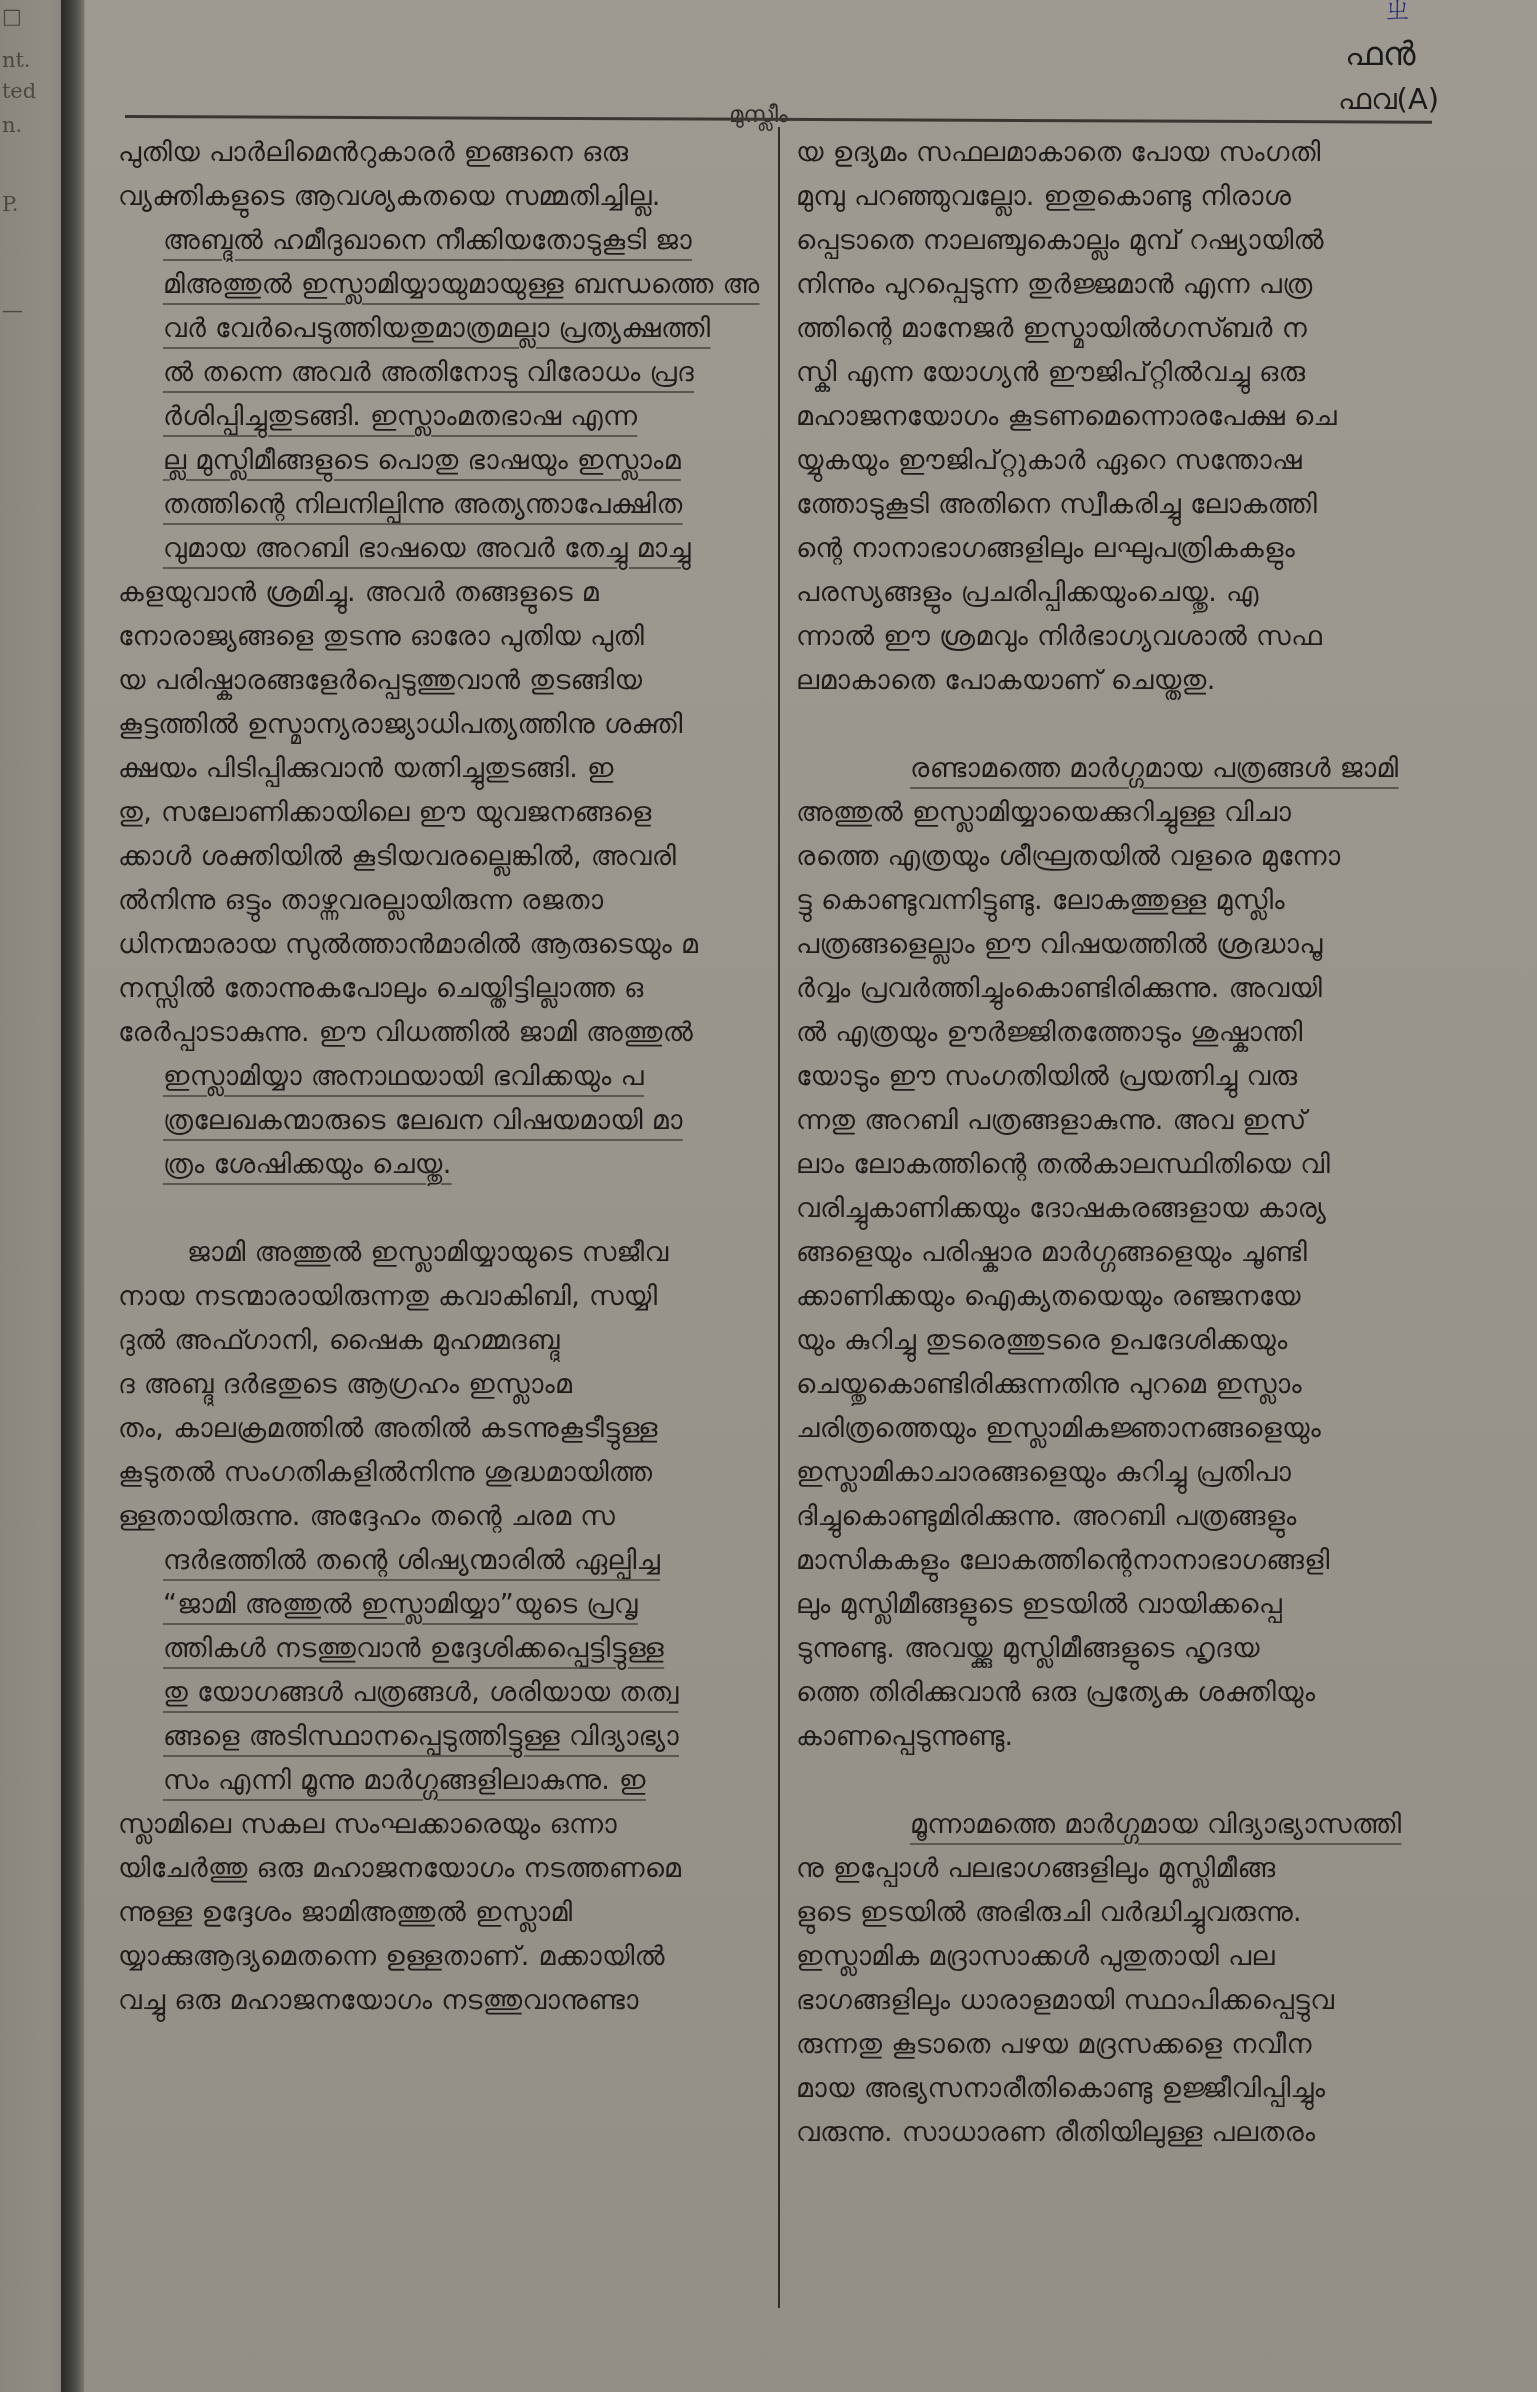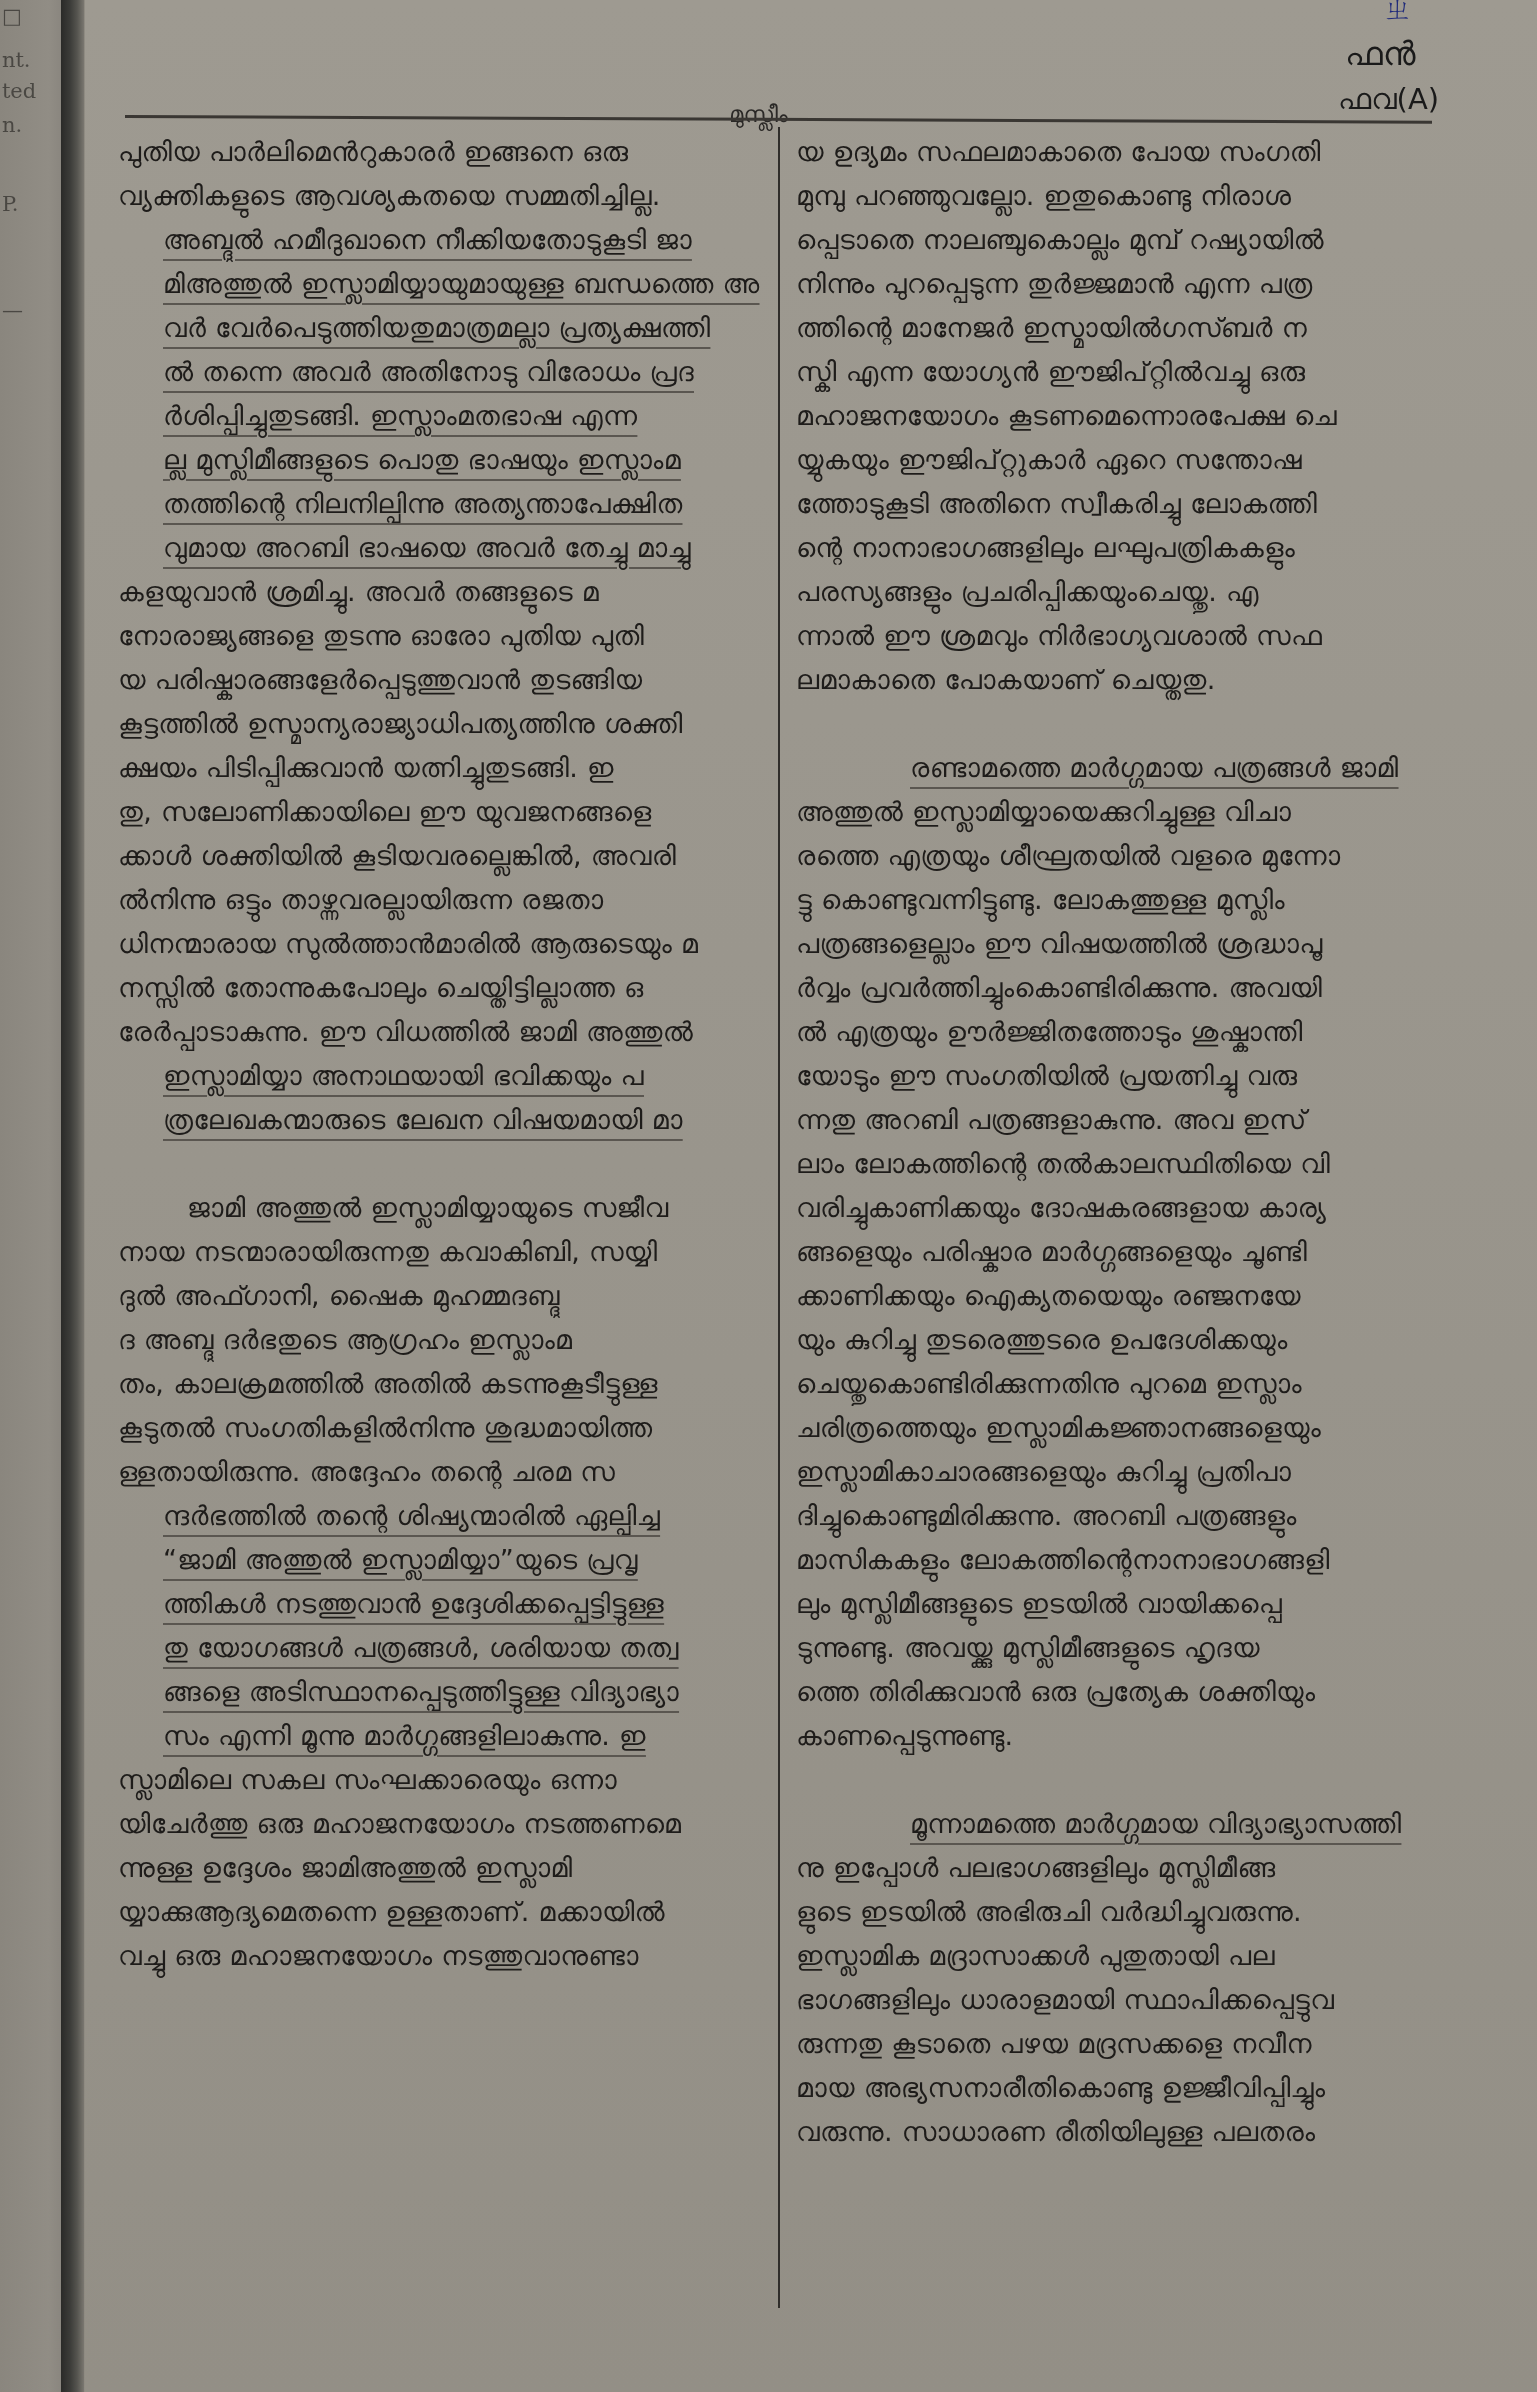--- a/index.html
+++ b/index.html
@@ -90,20 +90,21 @@
       <div class="line">കൂട്ടത്തിൽ ഉസ്മാന്യരാജ്യാധിപത്യത്തിനു ശക്തി</div>
       <div class="line">ക്ഷയം പിടിപ്പിക്കുവാൻ യത്നിച്ചുതുടങ്ങി. ഇ</div>
       <div class="line">തു, സലോണിക്കായിലെ ഈ യുവജനങ്ങളെ</div>
       <div class="line">ക്കാൾ ശക്തിയിൽ കൂടിയവരല്ലെങ്കിൽ, അവരി</div>
       <div class="line">ൽനിന്നു ഒട്ടും താഴ്ന്നവരല്ലായിരുന്ന രജതാ</div>
       <div class="line">ധിനന്മാരായ സുൽത്താൻമാരിൽ ആരുടെയും മ</div>
       <div class="line">നസ്സിൽ തോന്നുകപോലും ചെയ്തിട്ടില്ലാത്ത ഒ</div>
       <div class="line">രേർപ്പാടാകുന്നു. ഈ വിധത്തിൽ ജാമി അത്തുൽ</div>
       <div class="line u">ഇസ്ലാമിയ്യാ അനാഥയായി ഭവിക്കയും പ</div>
       <div class="line u">ത്രലേഖകന്മാരുടെ ലേഖന വിഷയമായി മാ</div>
+      <div class="line u">ത്രം ശേഷിക്കയും ചെയ്തു.</div>
       <div class="gap"></div>
       <div class="line indent">ജാമി അത്തുൽ ഇസ്ലാമിയ്യായുടെ സജീവ</div>
       <div class="line">നായ നടന്മാരായിരുന്നതു കവാകിബി, സയ്യി</div>
       <div class="line">ദുൽ അഫ്ഗാനി, ഷൈക മുഹമ്മദബ്ദു</div>
       <div class="line">ദ അബ്ദു ദർഭതുടെ ആഗ്രഹം ഇസ്ലാംമ</div>
       <div class="line">തം, കാലക്രമത്തിൽ അതിൽ കടന്നുകൂടീട്ടുള്ള</div>
       <div class="line">കൂടുതൽ സംഗതികളിൽനിന്നു ശുദ്ധമായിത്ത</div>
       <div class="line">ള്ളതായിരുന്നു. അദ്ദേഹം തന്റെ ചരമ സ</div>
       <div class="line u">ന്ദർഭത്തിൽ തന്റെ ശിഷ്യന്മാരിൽ ഏല്പിച്ച</div>
       <div class="line u">“ജാമി അത്തുൽ ഇസ്ലാമിയ്യാ”യുടെ പ്രവൃ</div>

